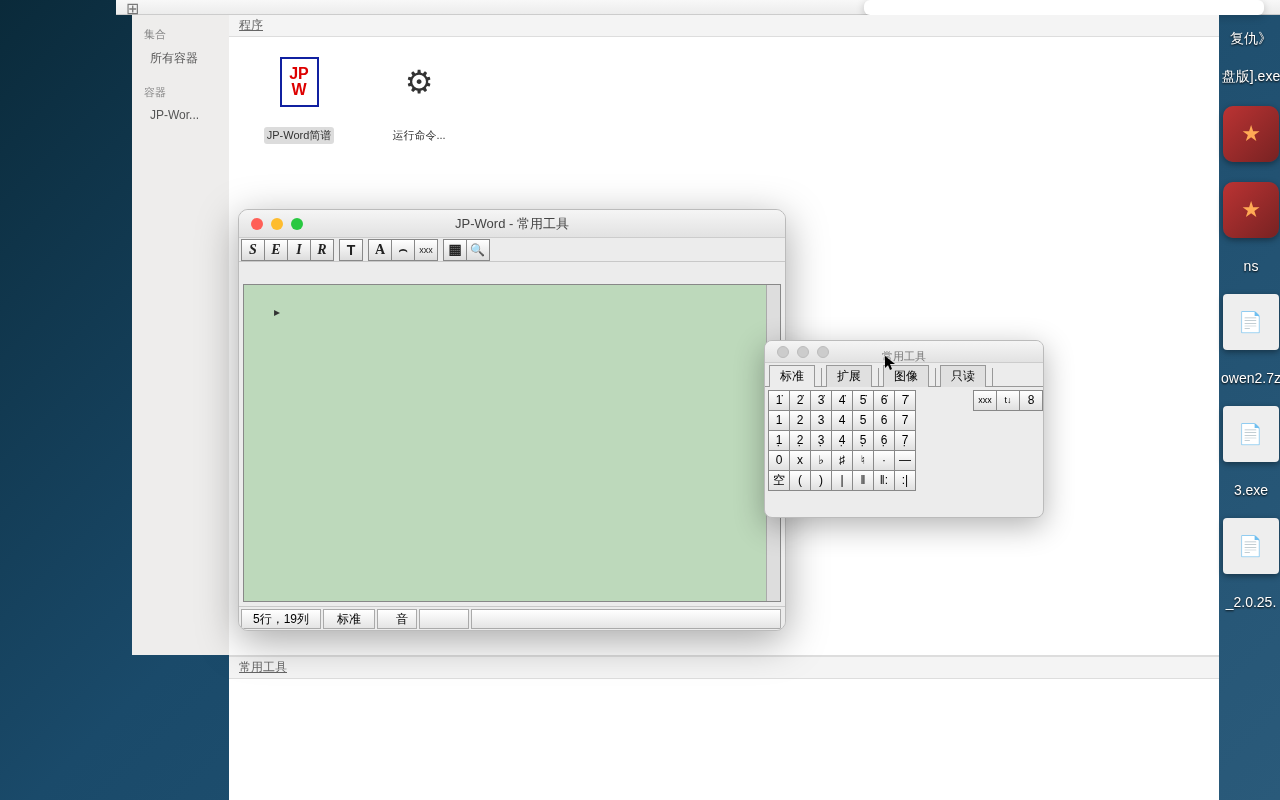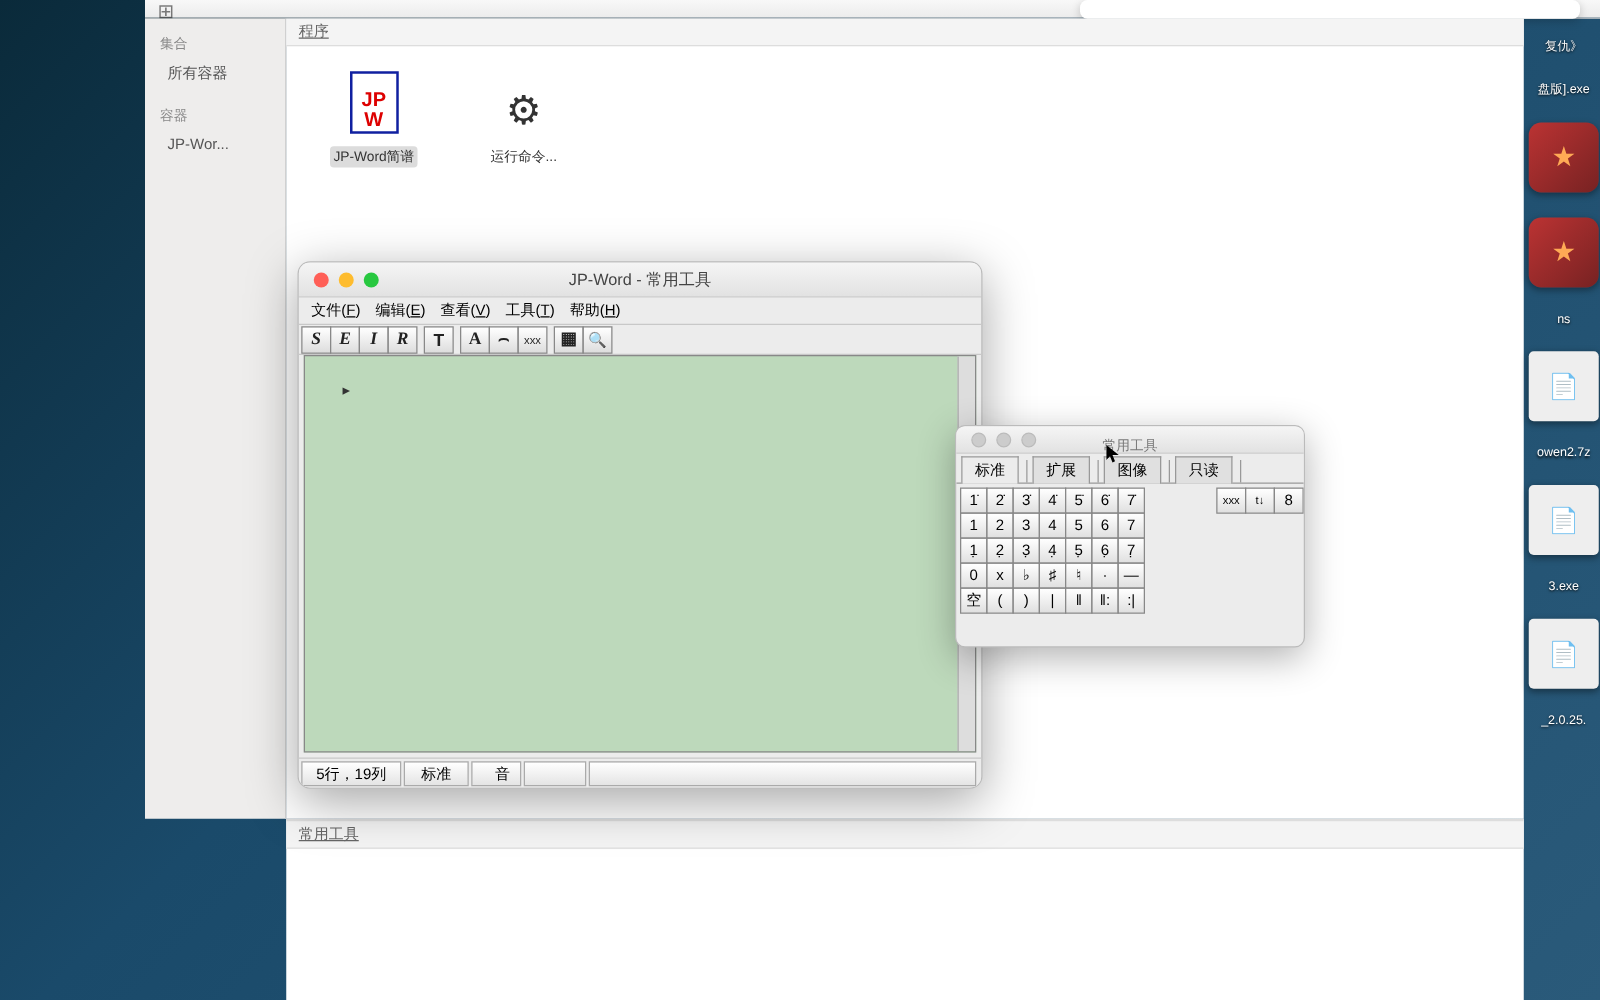--- a/index.html
+++ b/index.html
@@ -3,42 +3,42 @@
 <meta charset="utf-8">
 <style>
 * { margin:0; padding:0; box-sizing:border-box; font-family:-apple-system,"PingFang SC",sans-serif; }
 body { width:1280px; height:800px; overflow:hidden; position:relative; background:#1a3a4a; }
 .desktop-bg { position:absolute; inset:0; background:linear-gradient(135deg,#0a2a3a 0%,#1a4a6a 40%,#2a5a7a 100%); }
 
 .topbar { position:absolute; top:0; left:116px; right:0; height:15px; background:linear-gradient(#f8f8f8,#ececec); border-bottom:1px solid #ccc; display:flex; align-items:center; padding:0 10px; gap:14px; }
 .topbar-icon { width:16px; height:16px; opacity:.5; }
 .search-pill { position:absolute; top:0; right:16px; width:400px; height:15px; background:#fff; border-radius:6px; box-shadow:0 2px 8px rgba(0,0,0,.2); }
 
-.sidebar { position:absolute; top:15px; left:116px; width:113px; height:640px; background:#eeedec; border-right:1px solid #d0d0d0; padding:8px 0; font-size:12px; }
+.sidebar { position:absolute; top:15px; left:132px; width:113px; height:640px; background:#eeedec; border-right:1px solid #d0d0d0; padding:8px 0; font-size:12px; }
 .sidebar-head { color:#888; padding:4px 12px; font-size:11px; }
 .sidebar-item { padding:4px 18px; color:#555; font-size:12px; cursor:pointer; }
 
 .main-area { position:absolute; top:15px; left:229px; right:61px; height:640px; background:#fff; }
 .section-header { background:#f4f4f4; border-bottom:1px solid #ddd; padding:2px 10px; font-size:12px; color:#666;text-decoration:underline; }
 .apps-row { display:flex; gap:40px; padding:20px 30px; }
 .app-item { display:flex; flex-direction:column; align-items:center; width:80px; font-size:11px; text-align:center; color:#333; cursor:pointer; }
-.app-icon { width:39px; height:50px; margin-bottom:10px; display:flex; align-items:flex-end; justify-content:center; border:1px solid #bbb; background:#fff; }
+.app-icon { width:39px; height:50px; margin-bottom:20px; display:flex; align-items:center; justify-content:center; border:1px solid #bbb; background:#fff; }
 .jp-icon { background:#fff; border:2px solid #1020a0; position:relative; }
 .jp-icon-inner { font:bold 16px/1 Arial; color:#d00; text-align:center; }
 .gear-icon { border:none; background:none; font-size:32px; color:#333; }
 .app-label { background:transparent; padding:1px 3px; border-radius:3px; }
 .app-label.sel { background:#dcdcdc; }
 
 .control-section { position:absolute; left:229px; right:61px; top:655px; bottom:0; background:#fff; border-top:1px solid #ddd; }
 .control-section .section-header { border-top:1px solid #ddd; }
 
 .desk-icons { position:absolute; right:0; top:30px; width:58px; display:flex; flex-direction:column; gap:20px; align-items:center; }
 .desk-icon { width:56px; height:56px; background:linear-gradient(135deg,#b33,#722); border-radius:10px; box-shadow:0 2px 6px rgba(0,0,0,.4); display:flex; align-items:center; justify-content:center; color:#fa5; font-size:22px; }
 .desk-icon.file { background:#eee; border-radius:4px; color:#888; font-size:20px; }
-.desk-label { font-size:10px; color:#fff; text-shadow:0 1px 2px #000; text-align:right; white-space:nowrap; }
+.desk-label { font-size:14px; color:#fff; text-shadow:0 1px 2px #000; text-align:right; white-space:nowrap; }
 
 
 .jpw-window { position:absolute; left:238px; top:209px; width:548px; height:422px; background:#ececec; border-radius:10px; box-shadow:0 10px 40px rgba(0,0,0,.35); border:1px solid #bbb; overflow:hidden; }
 .titlebar { height:28px; display:flex; align-items:center; position:relative; background:linear-gradient(#f5f5f5,#e2e2e2); border-bottom:1px solid #ccc; }
 .traffic { display:flex; gap:8px; padding-left:12px; }
 .tl { width:12px; height:12px; border-radius:50%; }
 .tl.r{background:#ff5f57;} .tl.y{background:#febc2e;} .tl.g{background:#28c840;}
 .tl.d{background:#ccc;border:1px solid #bbb;}
 .title-text { position:absolute; left:0; right:0; text-align:center; font-size:13px; color:#444; font-weight:500; pointer-events:none; }
 .menubar { height:22px; background:#ececec; display:flex; align-items:center; padding:0 6px; font-size:12px; gap:4px; border-bottom:1px solid #c8c8c8; }
@@ -123,27 +123,20 @@
 
 <div class="jpw-window">
   <div class="titlebar">
     <div class="traffic">
       <div class="tl r"></div>
       <div class="tl y"></div>
       <div class="tl g"></div>
     </div>
     <div class="title-text">JP-Word - 常用工具</div>
   </div>
-  <div class="menubar">
-    <span class="menu-item"><span>文件</span>(<span class="key">F</span>)</span>
-    <span class="menu-item"><span>编辑</span>(<span class="key">E</span>)</span>
-    <span class="menu-item"><span>查看</span>(<span class="key">V</span>)</span>
-    <span class="menu-item"><span>工具</span>(<span class="key">T</span>)</span>
-    <span class="menu-item"><span>帮助</span>(<span class="key">H</span>)</span>
-  </div>
   <div class="toolbar">
     <div class="tb-btn">S</div>
     <div class="tb-btn">E</div>
     <div class="tb-btn">I</div>
     <div class="tb-btn">R</div>
     <div class="tb-gap"></div>
     <div class="tb-btn" style="font-family:sans-serif;font-style:normal">T</div>
     <div class="tb-gap"></div>
     <div class="tb-btn" style="font-style:normal">A</div>
     <div class="tb-btn" style="font-style:normal">⌢</div>

